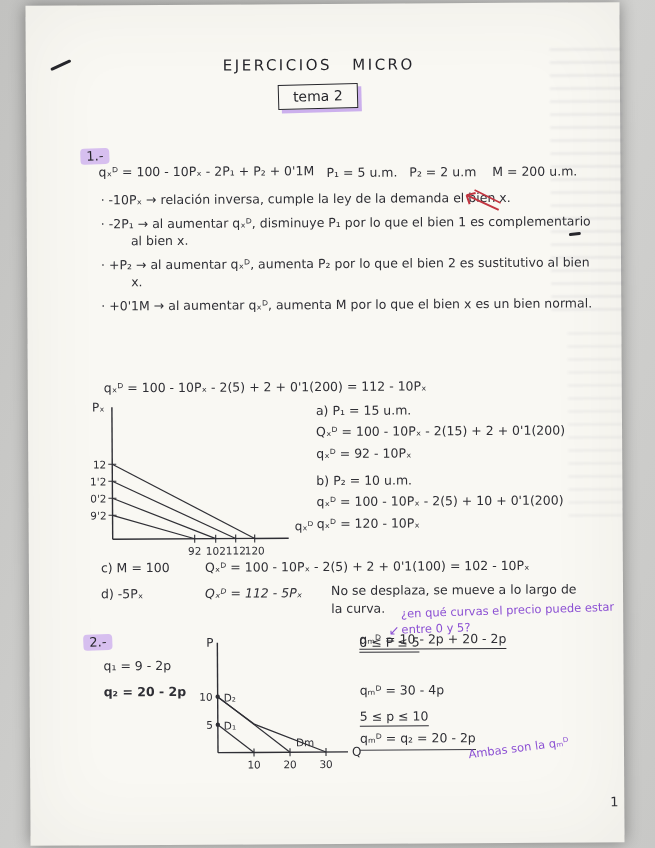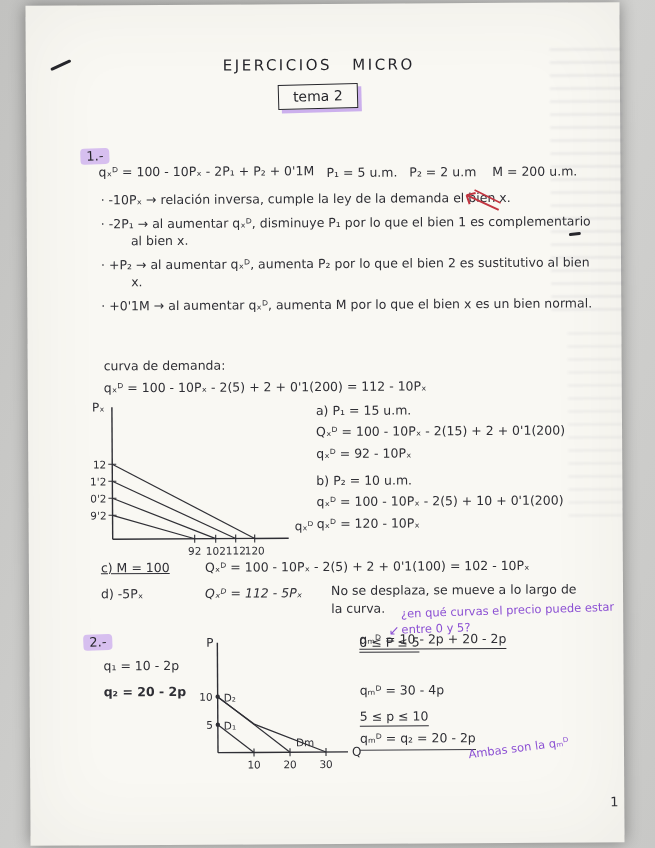--- a/index.html
+++ b/index.html
@@ -59,21 +59,20 @@
       <div class="bullet">· +P₂ →  al aumentar qₓᴰ, aumenta P₂ por lo que el bien 2 es sustitutivo al bien x.</div>
       <div class="bullet">· +0'1M →  al aumentar qₓᴰ, aumenta M por lo que el bien x es un bien normal.</div>
     </div>
 
     <svg class="abs" style="left:428px;top:184px;" width="48" height="28" viewBox="0 0 48 28">
       <path d="M44,23 L12,8" stroke="#c23540" stroke-width="2" fill="none"></path>
       <path d="M12,8 L21,6 M12,8 L15,17" stroke="#c23540" stroke-width="2" fill="none"></path>
       <path d="M46,16 L20,3" stroke="#c23540" stroke-width="1.6" fill="none"></path>
     </svg>
 
-    <div class="abs hw" style="left:76px;top:352px;">curva de demanda:</div>
     <div class="abs hw" style="left:76px;top:374px;">qₓᴰ = 100 - 10Pₓ - 2(5) + 2 + 0'1(200) = 112 - 10Pₓ</div>
 
     <svg class="abs" style="left:62px;top:392px;" width="240" height="162" viewBox="0 0 240 162">
       <text x="2" y="14" font-size="12">Pₓ</text>
       <text x="204" y="134" font-size="12">qₓᴰ</text>
       <line x1="22" y1="10" x2="22" y2="142" stroke="#2f2f35" stroke-width="1.4"></line>
       <line x1="22" y1="142" x2="198" y2="142" stroke="#2f2f35" stroke-width="1.4"></line>
       <g>
         <line x1="22" y1="67" x2="164" y2="142" stroke="#2f2f35" stroke-width="1.2"></line>
         <line x1="22" y1="84" x2="145" y2="142" stroke="#2f2f35" stroke-width="1.2"></line>
@@ -106,35 +105,35 @@
       <div>a) P₁ = 15 u.m.</div>
       <div>Qₓᴰ = 100 - 10Pₓ - 2(15) + 2 + 0'1(200)</div>
       <div>qₓᴰ = 92 - 10Pₓ</div>
     </div>
     <div class="abs hw" style="left:288px;top:466px;line-height:1.7;">
       <div>b) P₂ = 10 u.m.</div>
       <div>qₓᴰ = 100 - 10Pₓ - 2(5) + 10 + 0'1(200)</div>
       <div>qₓᴰ = 120 - 10Pₓ</div>
     </div>
 
-    <div class="abs hw" style="left:72px;top:554px;text-decoration:underline;">c) M = 100</div>
+    <div class="abs hw" style="left:72px;top:554px;">c) M = 100</div>
     <div class="abs hw" style="left:176px;top:554px;">Qₓᴰ = 100 - 10Pₓ - 2(5) + 2 + 0'1(100) = 102 - 10Pₓ</div>
     <div class="abs hw" style="left:72px;top:580px;">d) -5Pₓ</div>
     <div class="abs hw" style="left:176px;top:580px;font-style:italic;">Qₓᴰ = 112 - 5Pₓ</div>
     <div class="abs hw" style="left:302px;top:578px;width:252px;">No se desplaza, se mueve a lo largo de la curva.</div>
 
     <div class="abs mnote1 purple" style="left:372px;top:600px;width:232px;">
       <span class="arr">↙</span>
       <span>¿en qué curvas el precio puede estar entre 0 y 5?</span>
     </div>
 
     <div class="abs" style="left:54px;top:626px;">
       <span class="hl">2.-</span>
     </div>
-    <div class="abs hw" style="left:74px;top:652px;">q₁ = 10 - 2p</div>
+    <div class="abs hw" style="left:74px;top:652px;">q₁ = 9 - 2p</div>
     <div class="abs hw" style="left:74px;top:678px;font-weight:bold;">q₂ = 20 - 2p</div>
 
     <svg class="abs" style="left:150px;top:630px;" width="185" height="145" viewBox="0 0 185 145">
       <text x="27" y="12" font-size="12">P</text>
       <text x="172" y="122" font-size="12">Q</text>
       <line x1="38" y1="8" x2="38" y2="118" stroke="#2f2f35" stroke-width="1.4"></line>
       <line x1="38" y1="118" x2="168" y2="118" stroke="#2f2f35" stroke-width="1.4"></line>
       <line x1="38" y1="62" x2="110" y2="118" stroke="#2f2f35" stroke-width="1.2"></line>
       <line x1="38" y1="90" x2="74" y2="118" stroke="#2f2f35" stroke-width="1.2"></line>
       <polyline points="39,63 75,90 146,118" fill="none" stroke="#2f2f35" stroke-width="1.3"></polyline>

